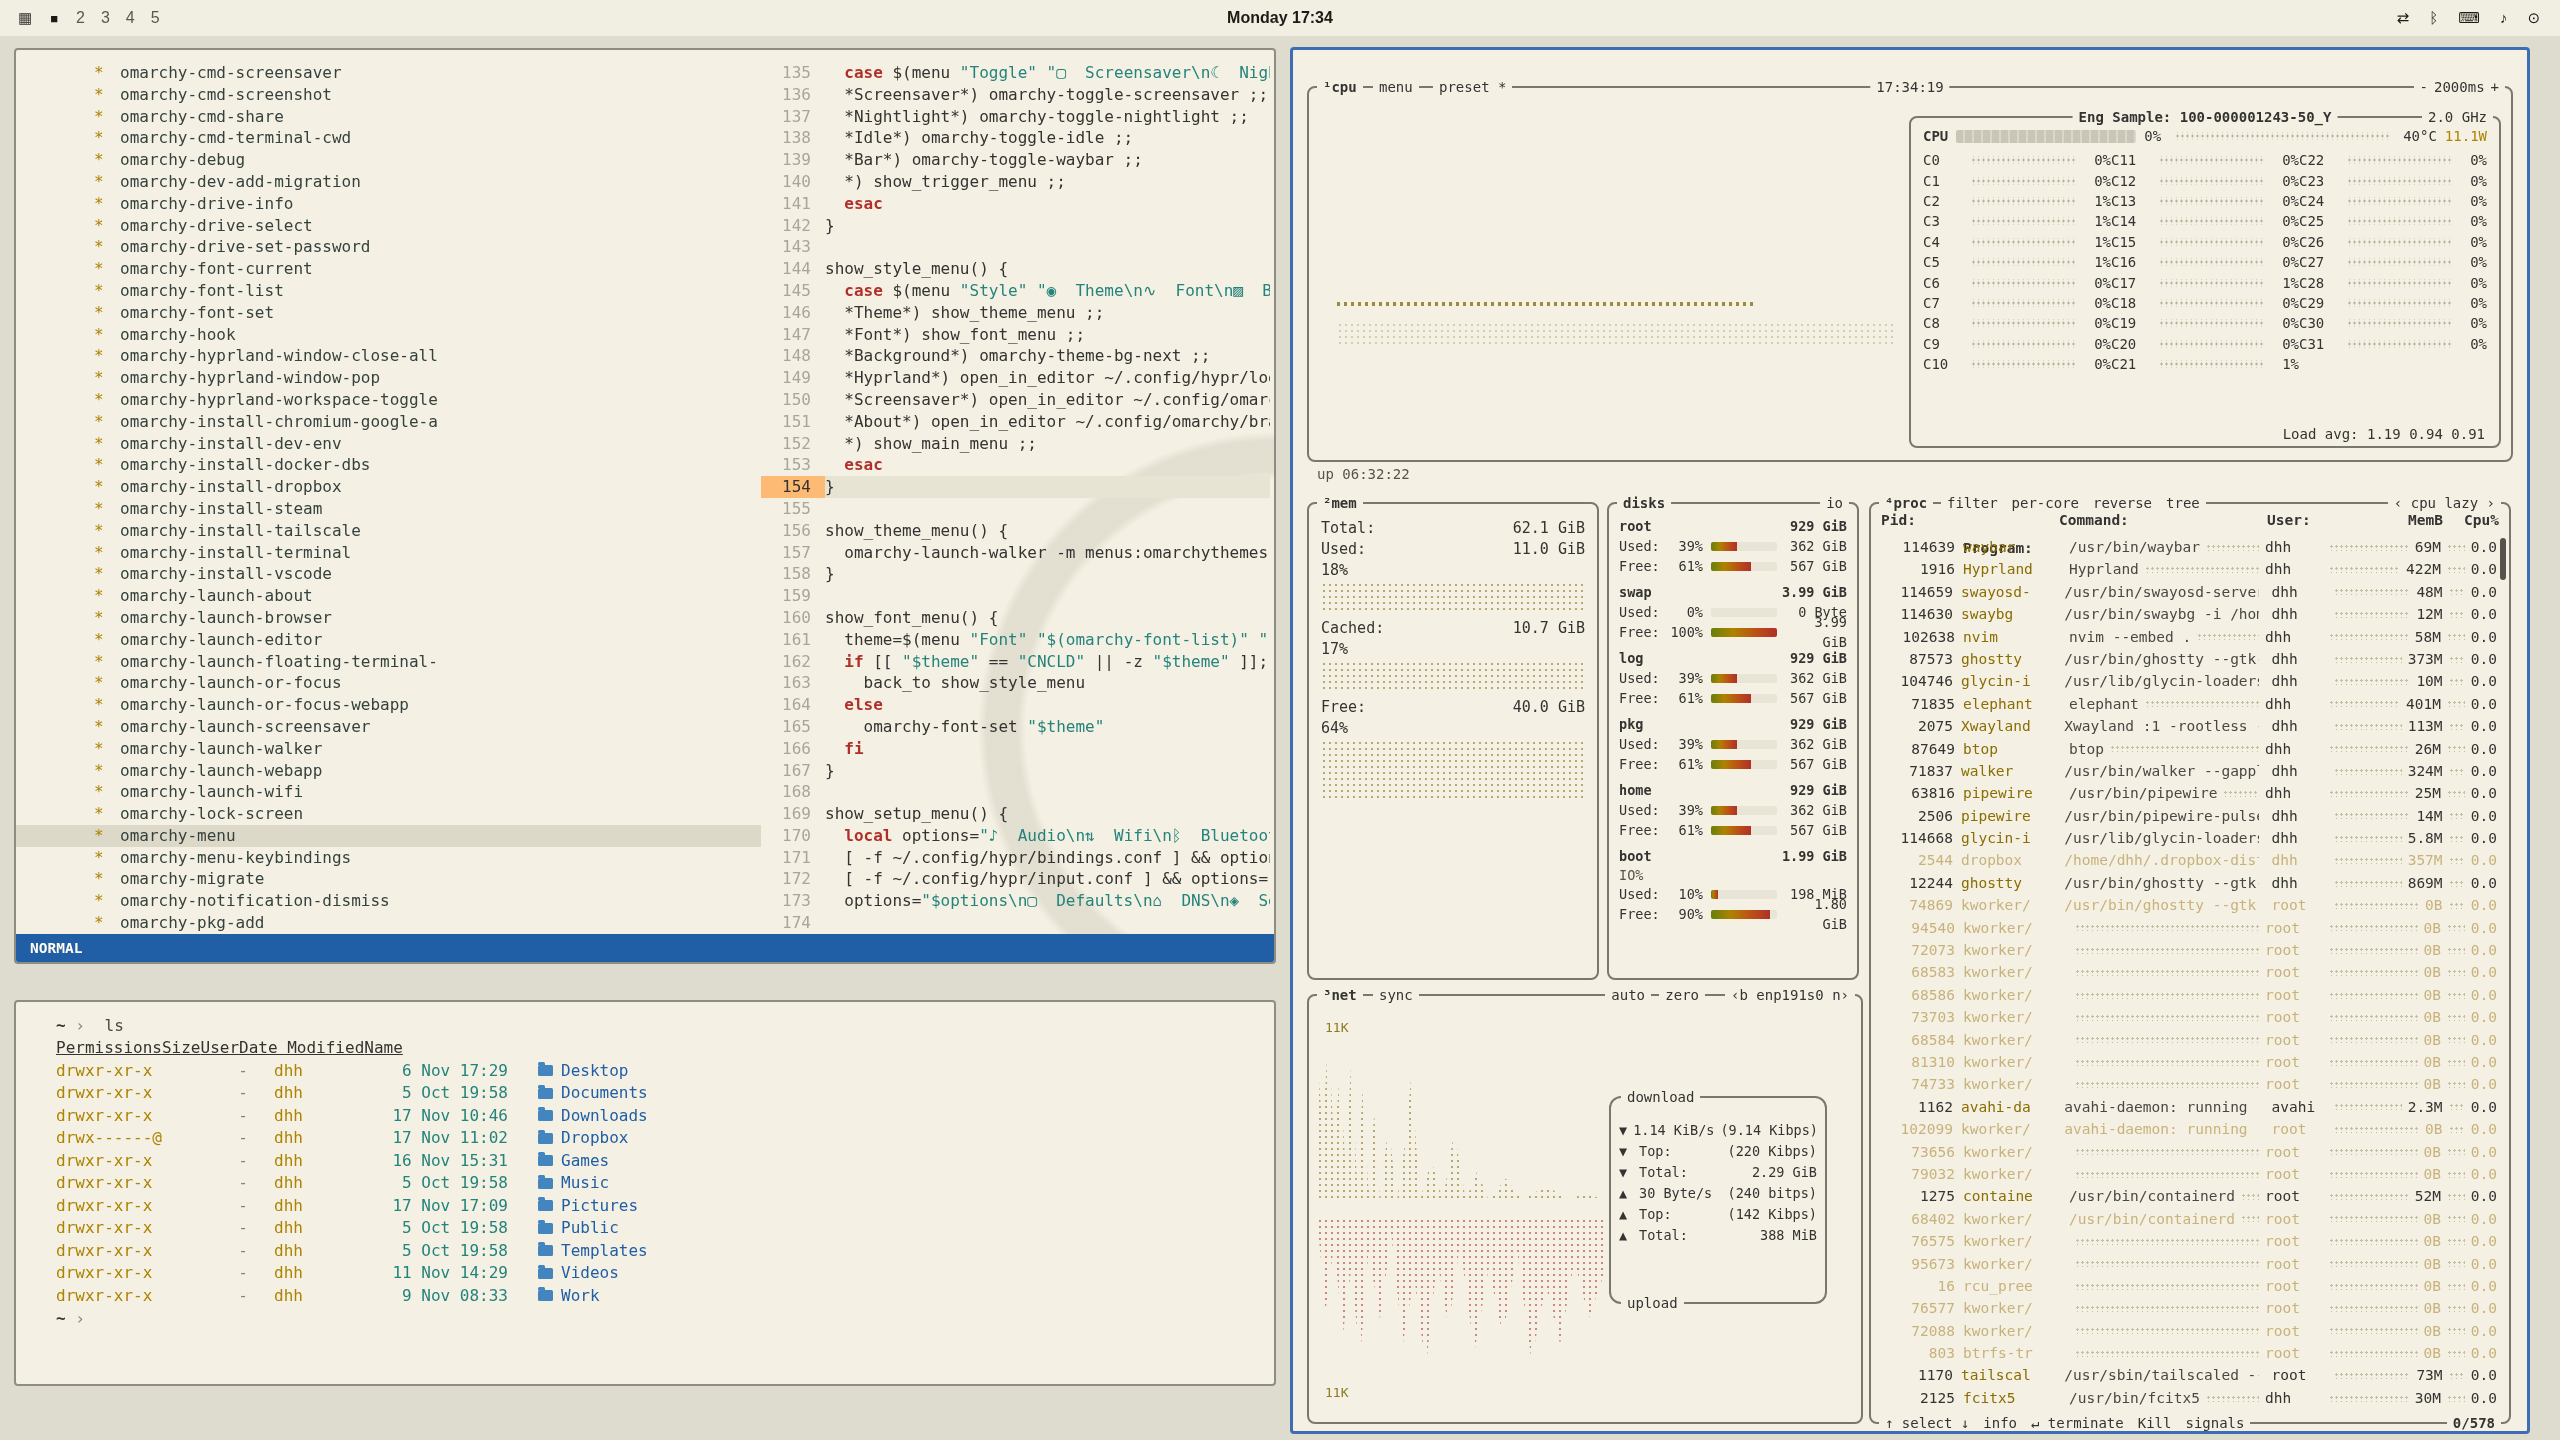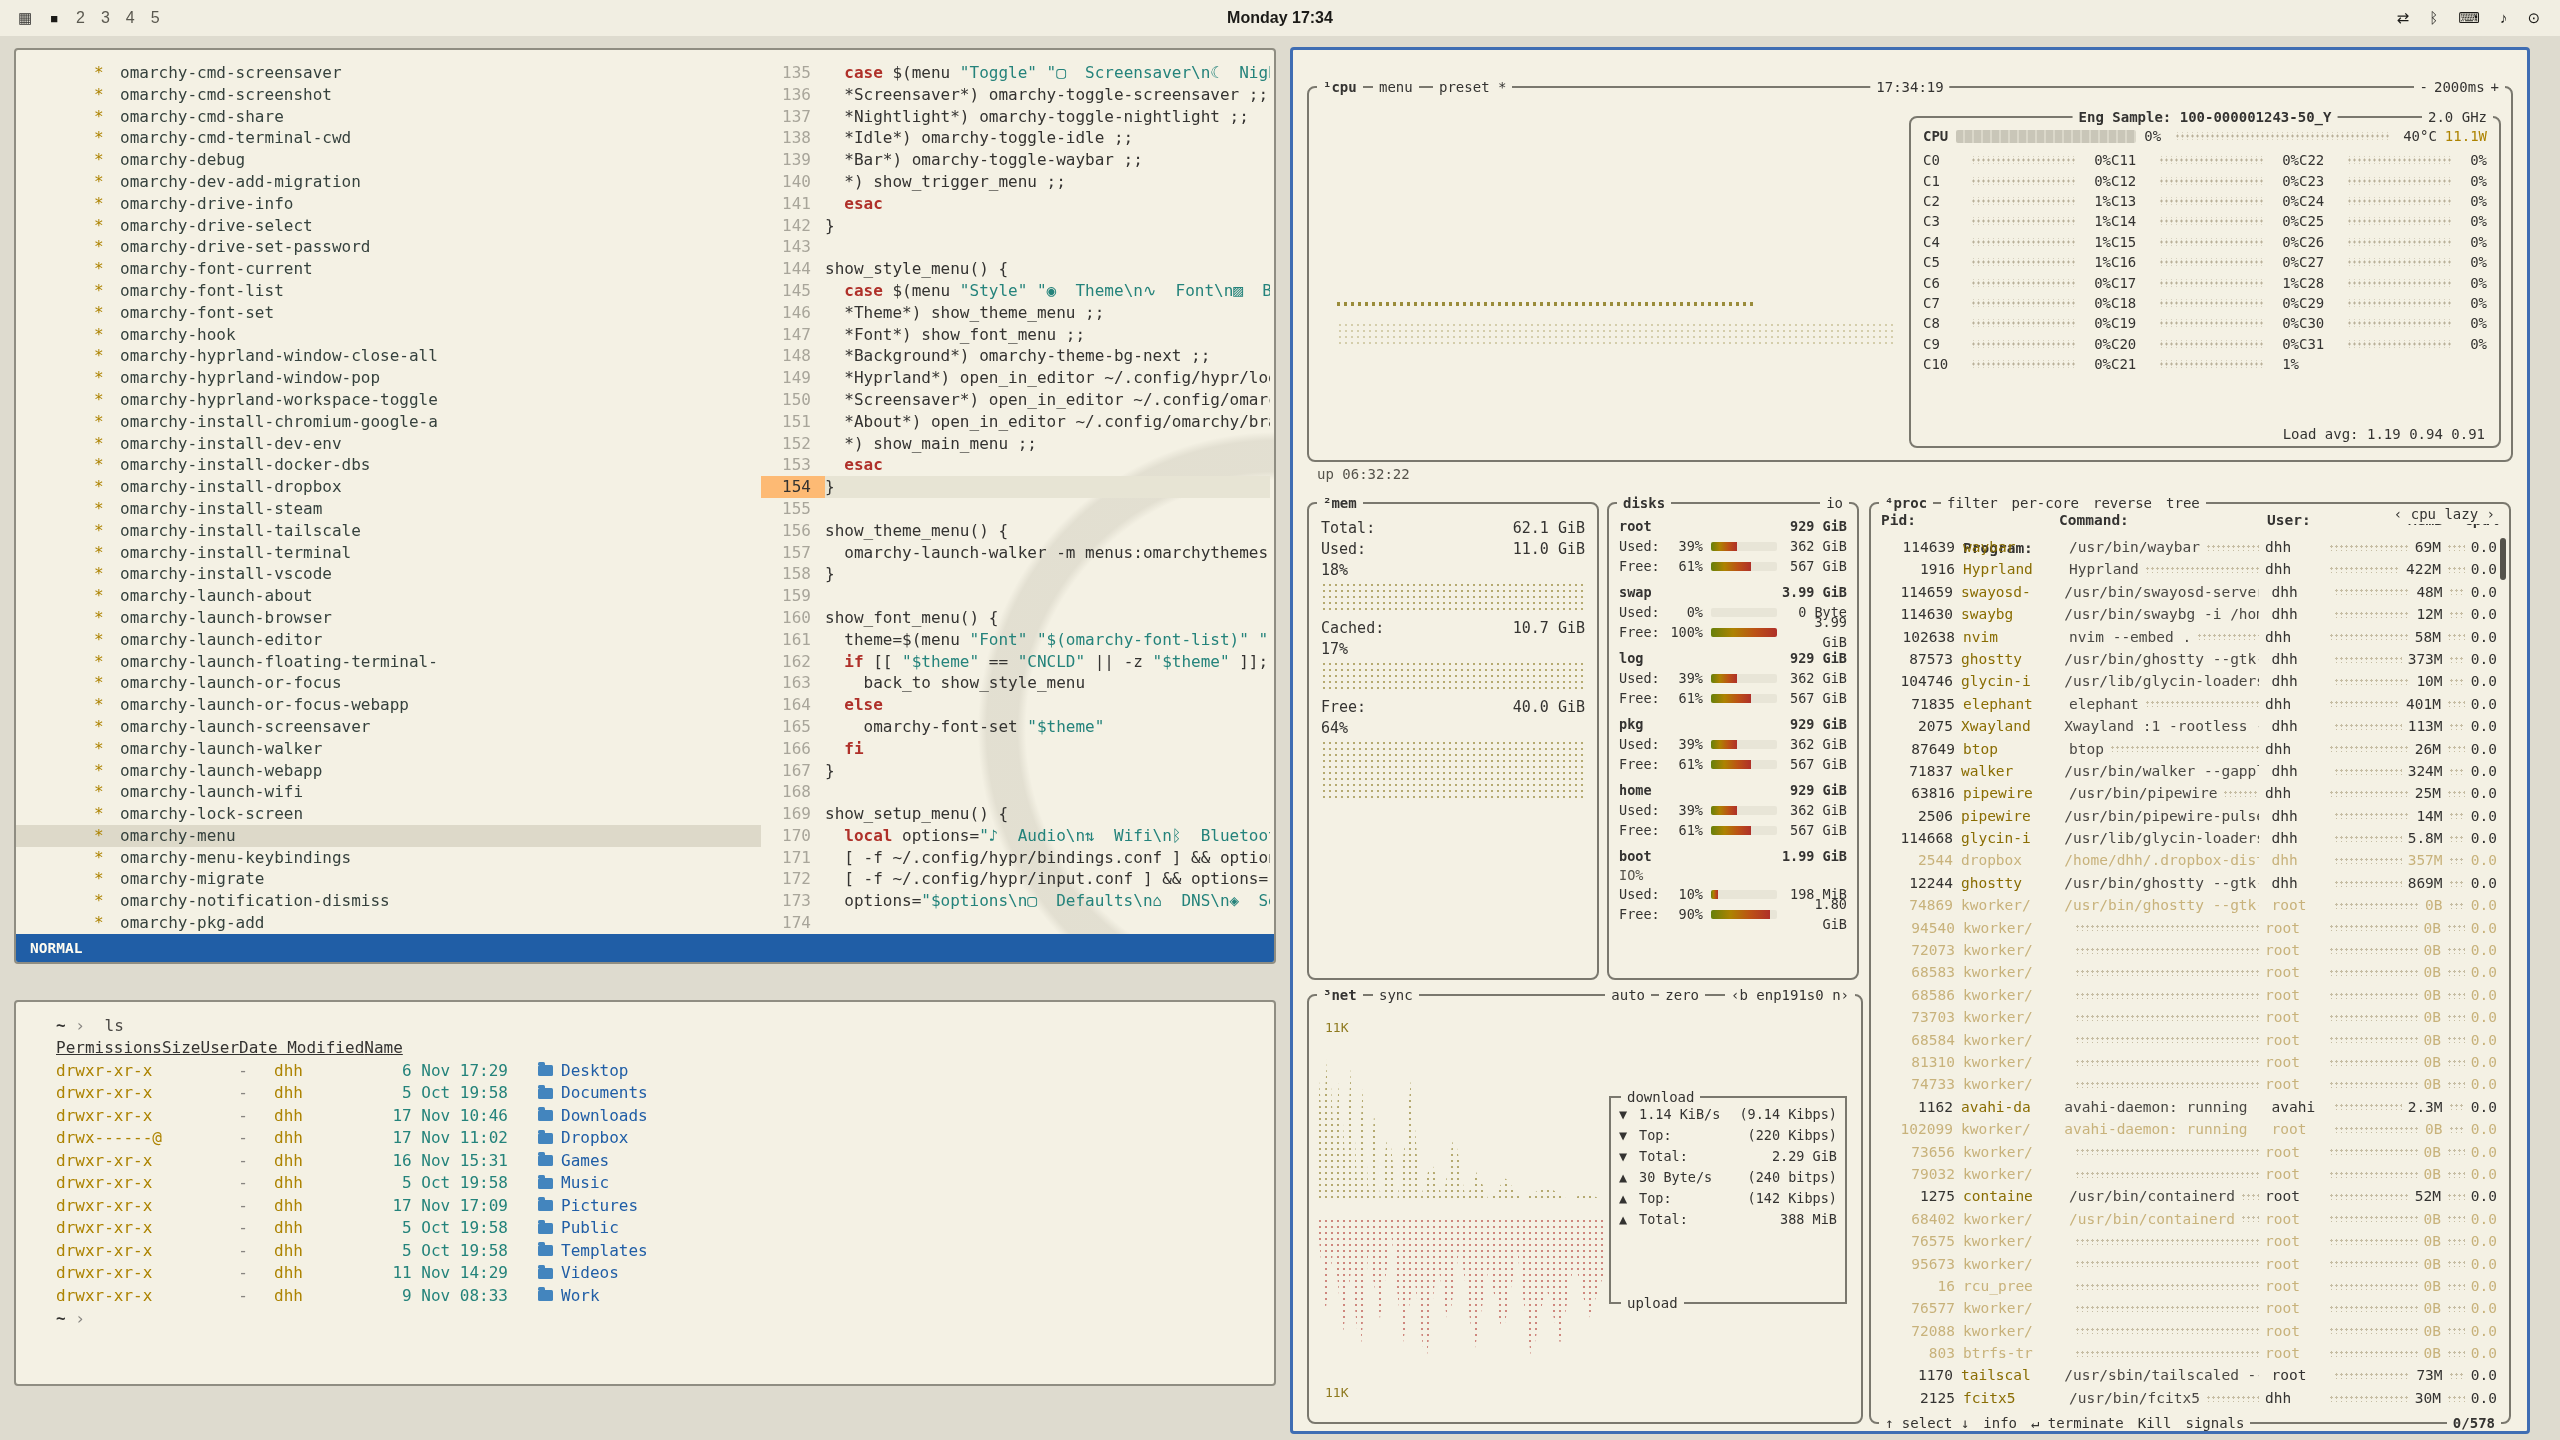--- a/index.html
+++ b/index.html
@@ -115,22 +115,22 @@
   .d-val{width:62px;text-align:right;}
   
   .net-box{left:14px;top:944px;width:552px;height:426px;}
   .net-graph{position:absolute;left:8px;top:10px;width:286px;bottom:10px;overflow:hidden;}
   .net-dl{position:absolute;left:0;right:0;top:14px;height:180px;
           clip-path:polygon(0% 100%,0% 18%,2% 62%,4% 8%,6% 70%,8% 28%,10% 82%,12% 22%,14% 90%,16% 38%,18% 95%,20% 52%,22% 100%,25% 58%,28% 100%,31% 66%,33% 30%,36% 100%,40% 78%,44% 100%,48% 62%,52% 100%,56% 84%,60% 100%,66% 88%,72% 100%,80% 92%,88% 100%,94% 96%,100% 100%);}
   .net-ul{position:absolute;left:0;right:0;top:212px;height:168px;
           clip-path:polygon(0 0,3% 55%,6% 15%,9% 70%,12% 30%,15% 85%,18% 20%,22% 60%,26% 10%,30% 75%,34% 35%,38% 90%,42% 25%,46% 65%,50% 15%,55% 80%,60% 30%,65% 70%,70% 20%,75% 85%,80% 40%,85% 75%,90% 25%,95% 60%,100% 35%,100% 0);}
   .net-scale-top{position:absolute;left:8px;top:14px;font-size:13px;color:#8f7a1f;}
   .net-scale-bottom{position:absolute;left:8px;bottom:12px;font-size:13px;color:#8f7a1f;}
-  .net-stats{position:absolute;left:300px;top:100px;width:238px;height:208px;border:2px solid rgba(70,68,60,.7);border-radius:0;
-             padding:6px 8px 0 8px;box-sizing:border-box;font-size:13.5px;}
+  .net-stats{position:absolute;left:300px;top:100px;width:218px;height:208px;border:2px solid rgba(70,68,60,.7);border-radius:12px;
+             padding:22px 8px 0 8px;box-sizing:border-box;font-size:13.5px;}
   .ns-row{display:flex;height:21px;line-height:21px;gap:6px;}
   .ns-row .arr{width:14px;}
   .ns-left{flex:1;white-space:nowrap;}
   .ns-right{text-align:right;white-space:nowrap;}
   
   .proc-box{left:576px;top:452px;width:638px;height:918px;}
   .proc-head{display:flex;padding:8px 10px 2px 10px;font-size:14.5px;font-weight:bold;}
   .proc-rows{position:absolute;left:10px;right:12px;top:32px;bottom:8px;overflow:hidden;}
   .prow{display:flex;height:22.4px;line-height:22.4px;font-size:14.5px;white-space:nowrap;}
   .p-pid{width:74px;text-align:right;padding-right:8px;}
@@ -1126,21 +1126,21 @@
 
   <div class="bbox proc-box">
     <span class="bt bold" style="left:8px;">⁴proc</span>
     <span class="bt" style="left:70px;display:flex;gap:14px;">
 
     <span>filter</span>
         <span>per-core</span>
         <span>reverse</span>
         <span>tree</span>
       </span>
-    <span class="bt" style="right:8px;margin-top:11px;">‹ cpu lazy ›</span>
+    <span class="bt" style="right:8px;">‹ cpu lazy ›</span>
 
     <div class="proc-head">
       <span class="ph-pid">Pid:</span>
       <span class="ph-prog">Program:</span>
       <span class="ph-cmd">Command:</span>
       <span class="ph-user">User:</span>
       <span class="ph-mem">MemB</span>
       <span class="ph-cpu">Cpu%</span>
     </div>
     <div class="proc-rows">

